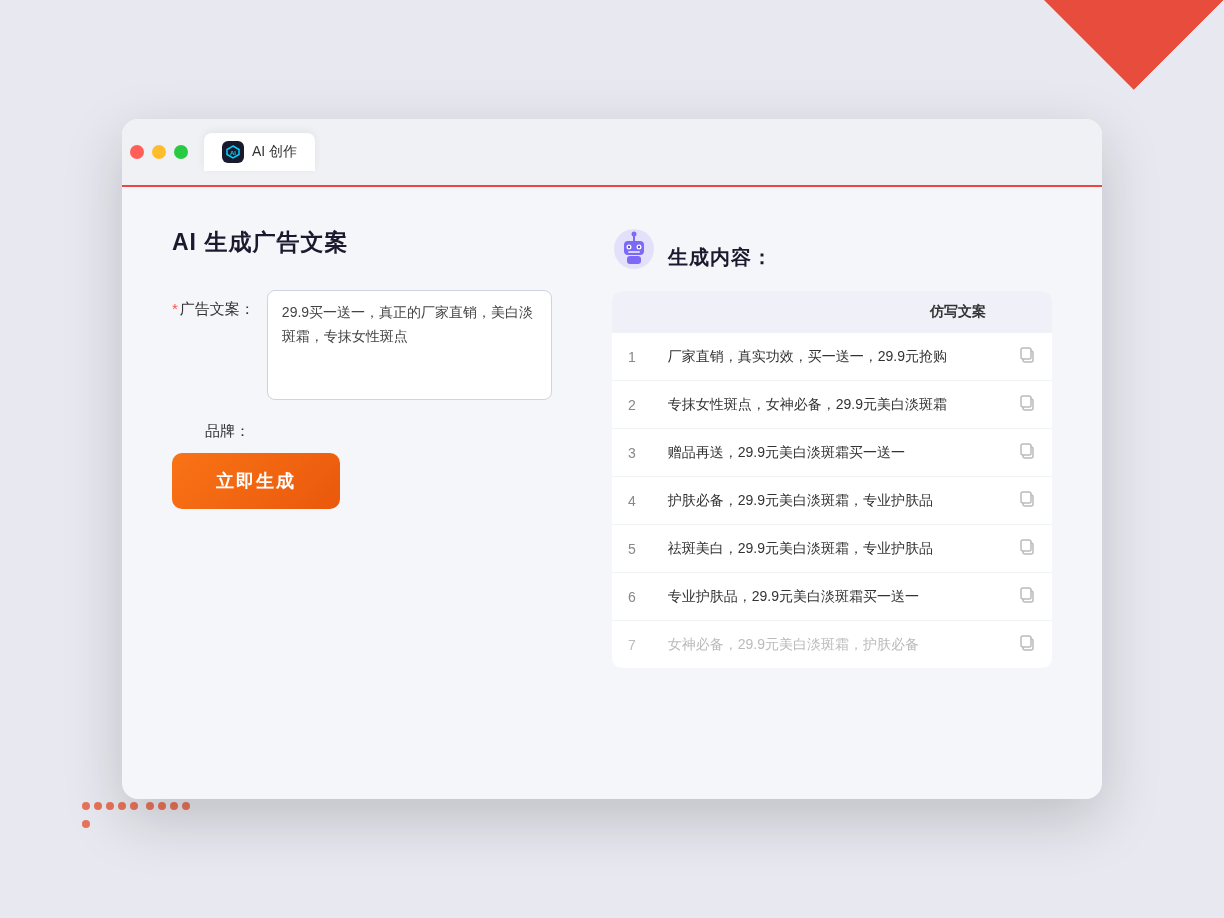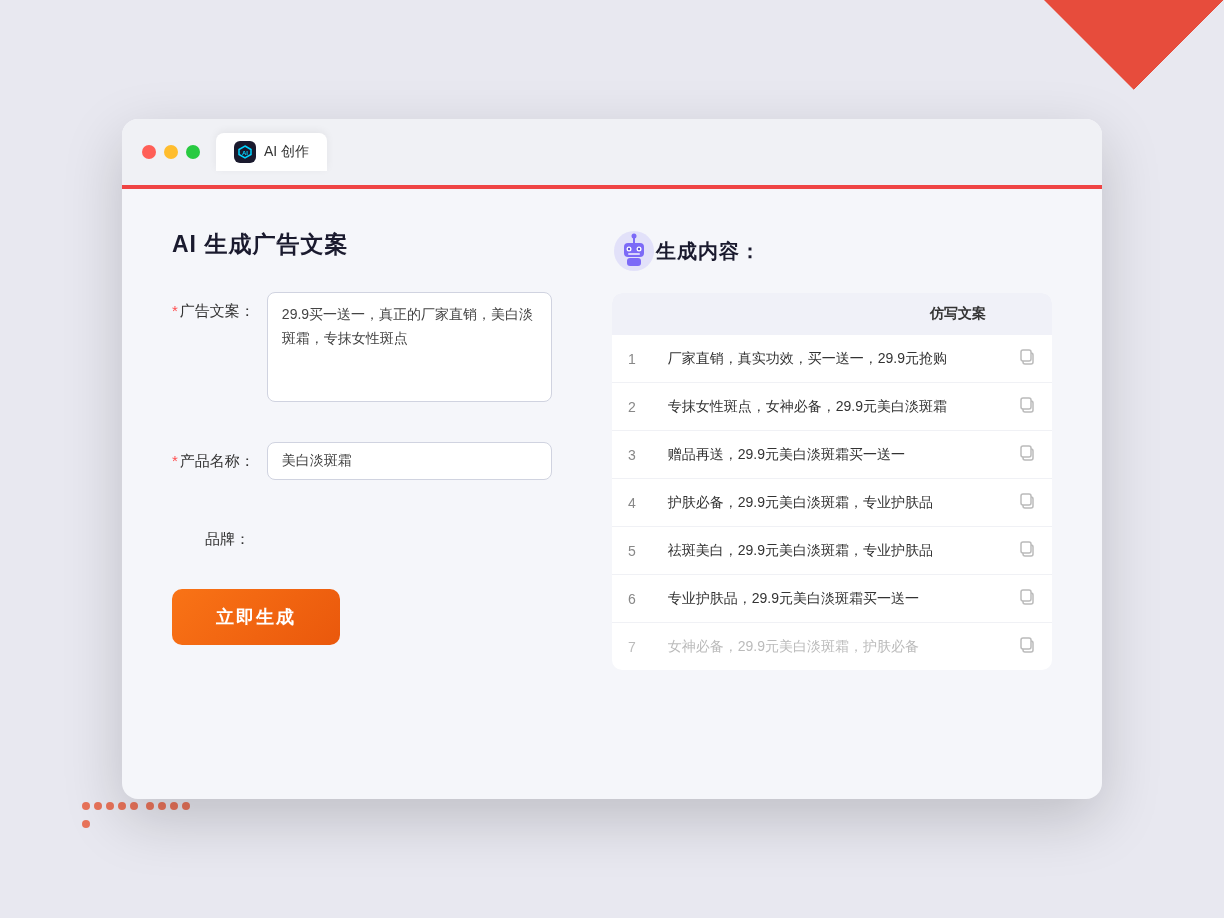--- a/index.html
+++ b/index.html
@@ -49,25 +49,25 @@
       width: 980px;
       min-height: 680px;
       overflow: hidden;
       position: relative;
       z-index: 10;
     }
 
     
     .title-bar {
       background: #f0f1f5;
-      padding: 14px 20px;
+      padding: 14px 8px;
       display: flex;
       align-items: center;
       gap: 16px;
-      border-bottom: 4px solid #ef4444;
+      border-bottom: 2px solid #ef4444;
     }
     .traffic-lights {
       display: flex;
       gap: 8px;
     }
     .traffic-light {
       width: 14px;
       height: 14px;
       border-radius: 50%;
     }
@@ -120,21 +120,21 @@
       font-size: 23px;
       font-weight: 700;
       color: #1a1a2e;
       margin-bottom: 32px;
       letter-spacing: 1px;
     }
 
     .form-group {
       display: flex;
       align-items: flex-start;
-      margin-bottom: 40px;
+      margin-bottom: 12px;
     }
 
     .form-label {
       font-size: 15px;
       color: #333;
       white-space: nowrap;
       padding-top: 10px;
       min-width: 90px;
       text-align: right;
       padding-right: 12px;
@@ -176,21 +176,22 @@
       font-family: inherit;
     }
 
     
     .right-panel {
       flex: 1;
     }
 
     .right-header {
       display: flex;
-      align-items: center;
+      align-items: flex-end;
+      gap: 12px;
       margin-bottom: 20px;
     }
 
     .robot-icon {
       width: 44px;
       height: 44px;
       flex-shrink: 0;
     }
 
     .right-title {
@@ -291,26 +292,20 @@
 
       
       <div class="form-group">
         <label class="form-label">
           <span class="required-star">*</span><span>广告文案：</span>
         </label>
         <textarea class="form-input" style="">29.9买一送一，真正的厂家直销，美白淡斑霜，专抹女性斑点</textarea>
       </div>
 
       
-      <div class="form-group">
-        <label class="form-label">
-          <span class="required-star">*</span><span>产品名称：</span>
-        </label>
-        <input type="text" class="form-input" value="美白淡斑霜" style="">
-      </div>
 
       
       <div class="form-group">
         <label class="form-label">品牌：</label>
       </div>
 
       
       <button class="generate-btn">立即生成</button>
     </div>
 

